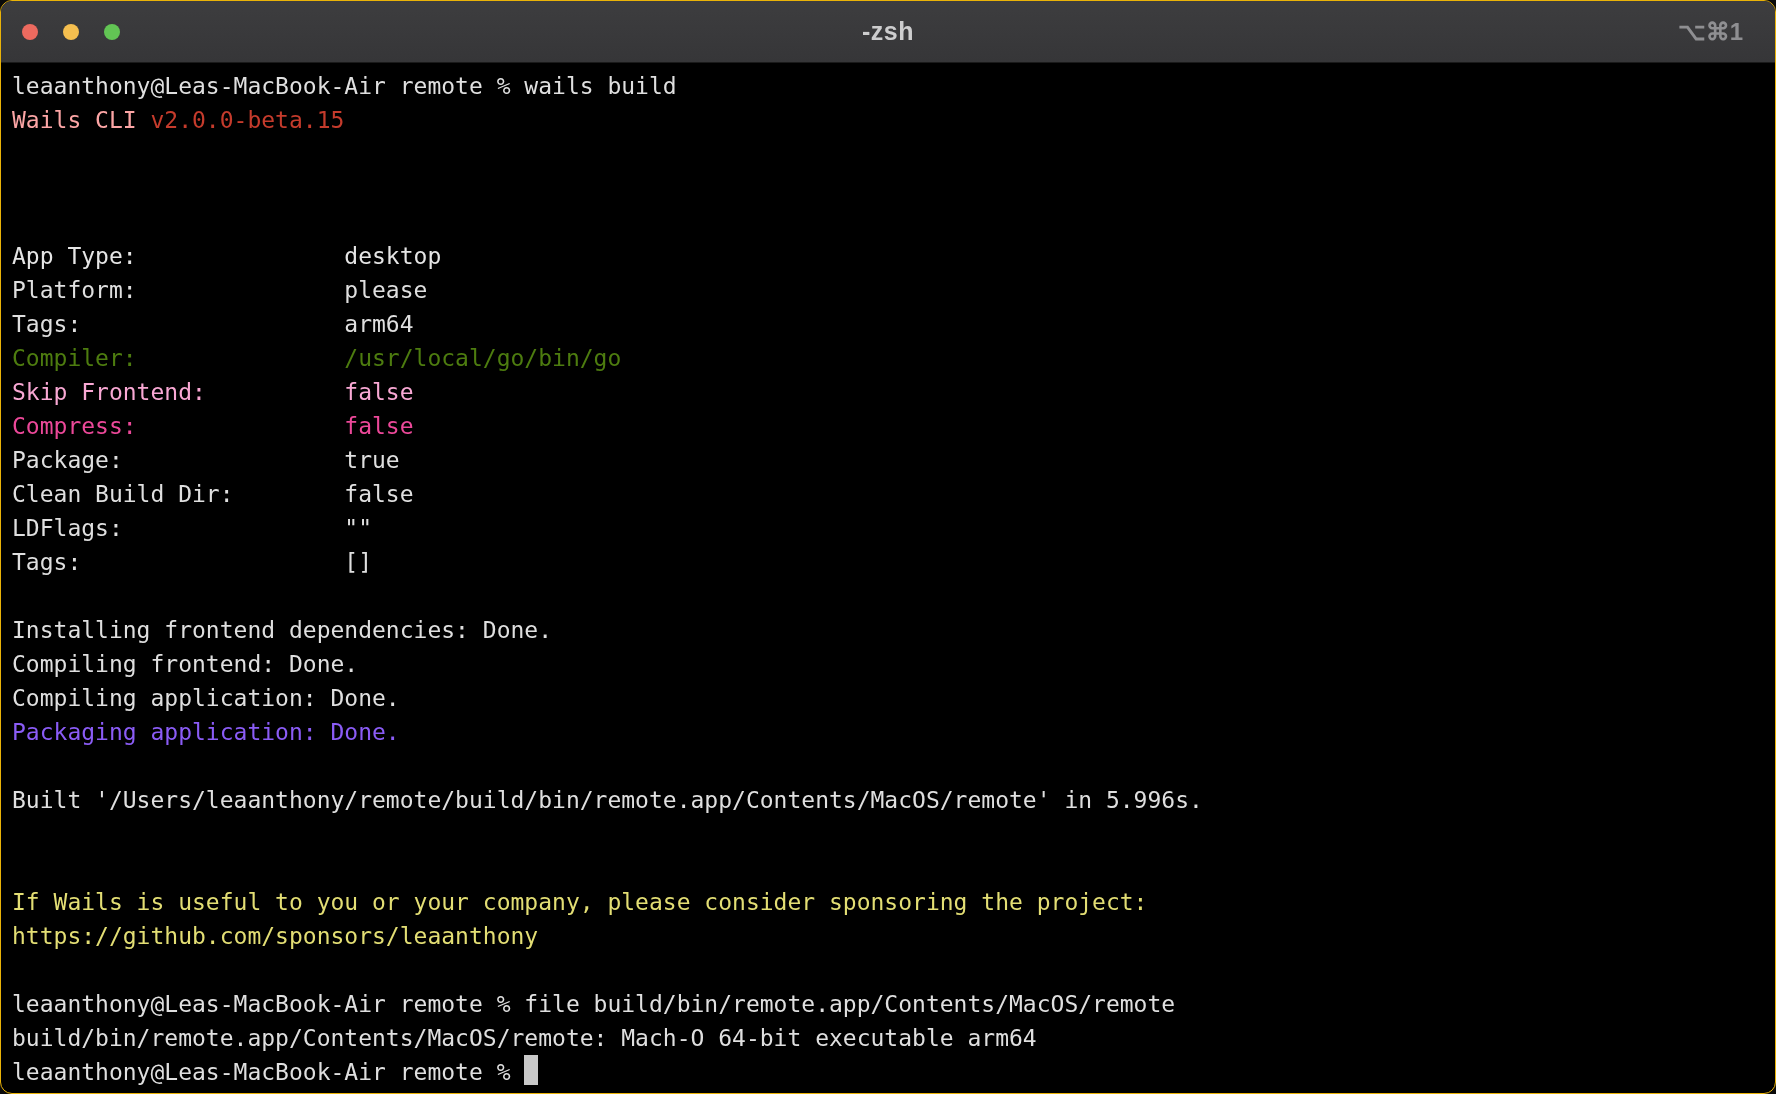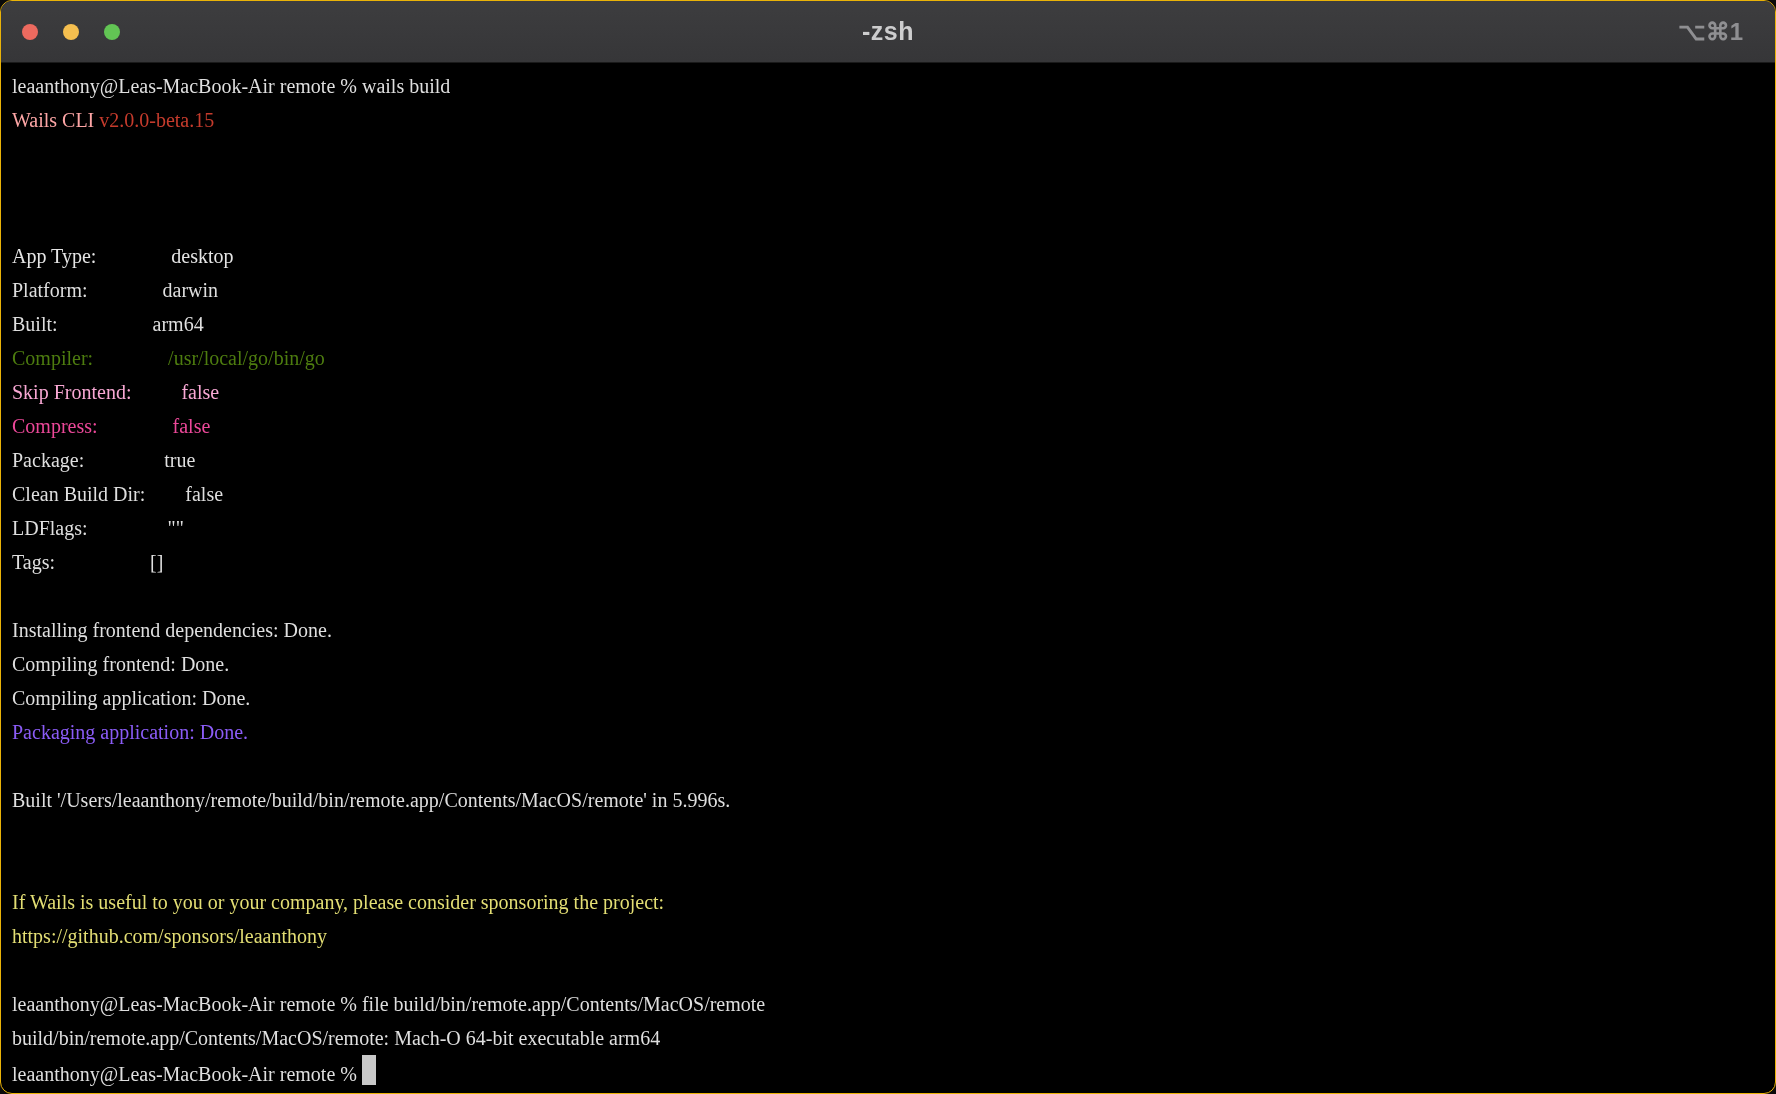--- a/index.html
+++ b/index.html
@@ -57,24 +57,23 @@
     height: 100%;
     display: flex;
     align-items: center;
     font-family: "Liberation Sans", sans-serif;
     font-weight: 700;
     font-size: 24px;
     color: #8f8f92;
   }
   .screen {
     padding: 6px 2px 0 11px;
-    font-size: 20px;
+    font-size: 23px;
     line-height: 34px;
     color: #dfdfdf;
-    font-family: Liberation Serif, serif;
   }
   .line {
     white-space: pre;
     min-height: 34px;
   }
   .cursor {
     display: inline-block;
     width: 14px;
     height: 30px;
     vertical-align: text-bottom;
@@ -93,22 +92,22 @@
     <div class="title">-zsh</div>
     <div class="shortcut">⌥⌘1</div>
   </div>
   <div class="screen">
       <div class="line"><span style="color: rgb(223, 223, 223);">leaanthony@Leas-MacBook-Air remote % wails build</span></div>
       <div class="line"><span style="color: #fca5a5; text-align: center;">Wails CLI </span><span style="color: rgb(197, 59, 44);">v2.0.0-beta.15</span></div>
       <div class="line">&nbsp;</div>
       <div class="line">&nbsp;</div>
       <div class="line">&nbsp;</div>
       <div class="line"><span style="color: #e5e5e5;">App Type:               desktop</span></div>
-      <div class="line"><span style="color: rgb(223, 223, 223);">Platform:               darwin</span></div>
-      <div class="line"><span style="color: rgb(223, 223, 223);">Built:                   arm64</span></div>
+      <div class="line"><span style="color: rgb(223, 223, 223);">Platform:               please</span></div>
+      <div class="line"><span style="color: rgb(223, 223, 223);">Tags:                   arm64</span></div>
       <div class="line"><span style="color: #4d7c0f;">Compiler:               /usr/local/go/bin/go</span></div>
       <div class="line"><span style="color: #f9a8d4;">Skip Frontend:          false</span></div>
       <div class="line"><span style="color: #ec4899;">Compress:               false</span></div>
       <div class="line"><span style="color: rgb(223, 223, 223);">Package:                true</span></div>
       <div class="line"><span style="color: rgb(223, 223, 223);">Clean Build Dir:        false</span></div>
       <div class="line"><span style="color: rgb(223, 223, 223);">LDFlags:                ""</span></div>
       <div class="line"><span style="color: rgb(223, 223, 223);">Tags:                   []</span></div>
       <div class="line">&nbsp;</div>
       <div class="line"><span style="color: rgb(223, 223, 223);">Installing frontend dependencies: Done.</span></div>
       <div class="line"><span style="color: rgb(223, 223, 223);">Compiling frontend: Done.</span></div>

